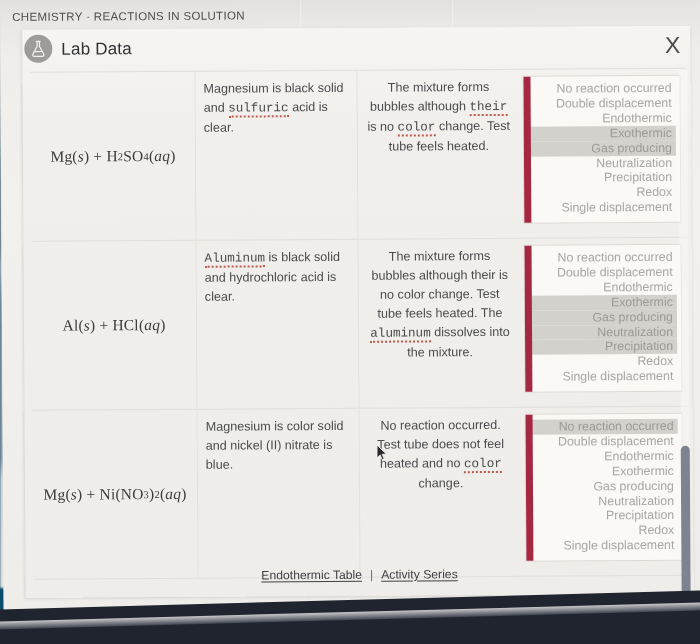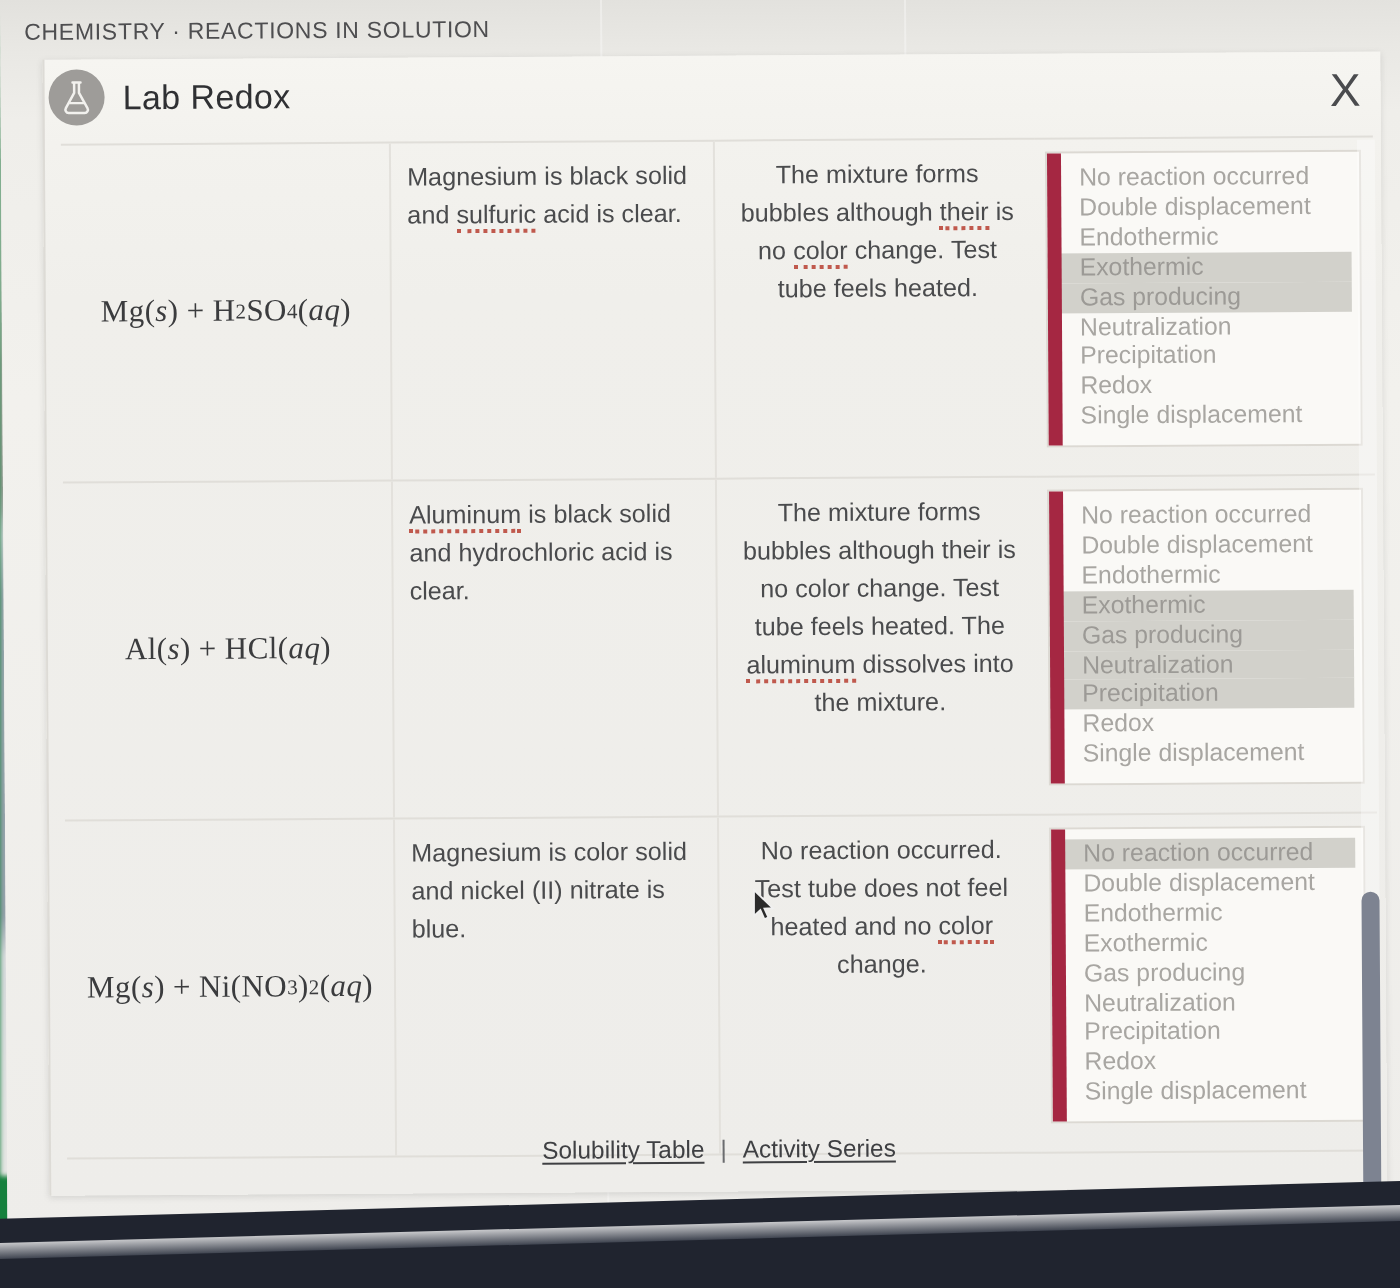--- a/index.html
+++ b/index.html
@@ -8,21 +8,21 @@
     overflow: hidden;
     font-family: "Liberation Sans", sans-serif;
     background: #c9cdd2;
   }
 
   
   #photo {
     position: absolute; inset: 0;
     width: 700px; height: 644px;
     overflow: hidden;
-    background: #15803d;
+    background: #0c4a6e;
   }
   
   #bg-scene {
     position: absolute; left: 0; top: 28px;
     width: 34px; height: 560px;
     background:
       linear-gradient(180deg,
         #d6d4d0 0px, #cfcdc9 120px,
         #b9b7b3 150px, #a9a7a3 215px,
         #cfd2d6 240px, #9fa8b2 270px,
@@ -136,40 +136,42 @@
   .eq-cell sub { font-size: 10.5px; }
 
   .obs {
     padding: 8px 6px 8px 8px;
     font-size: 12.6px; line-height: 19px;
     color: #4a4b4d;
   }
   .sp {
     border-bottom: 2px dotted #c0594d;
     padding-bottom: 0px;
+    font-family: Liberation Mono, monospace;
   }
 
   
   .sel-wrap { padding: 6px 6px 6px 5px; }
   .sel-box {
     position: relative;
     background: #faf9f6;
     border: 1px solid #dcd9d3;
     padding: 5px 4px 5px 0;
     min-height: 136px;
   }
   .sel-bar {
     position: absolute; left: 0; top: 0; bottom: 0;
     width: 7px; background: #a52742;
   }
   .sel-item {
     padding: 0 4px 0 16px;
     font-size: 12.4px; line-height: 14.9px;
     color: #a8a6a2; white-space: nowrap;
     cursor: pointer;
+    text-align: right;
   }
   .sel-item.selected { background: #d2d1cb; color: #9c9a96; }
 
   
   #footer-links {
     position: absolute; left: 0; right: 0; bottom: 14px;
     text-align: center;
     font-size: 12.2px; color: #4c4d50;
   }
   #footer-links a {
@@ -213,21 +215,21 @@
 
       <div id="modal">
 
         <div id="modal-header">
           <div id="flask-icon">
             <svg width="16" height="18" viewBox="0 0 16 18" aria-hidden="true">
               <path d="M6 1.5h4M6.8 1.5v5.2L2.6 14.3a1.6 1.6 0 0 0 1.4 2.4h8a1.6 1.6 0 0 0 1.4-2.4L9.2 6.7V1.5" fill="none" stroke="#f2f1ee" stroke-width="1.25" stroke-linecap="round" stroke-linejoin="round"></path>
               <path d="M4.3 11.8h7.4" fill="none" stroke="#f2f1ee" stroke-width="1.1"></path>
             </svg>
           </div>
-          <div id="modal-title">Lab Redox</div>
+          <div id="modal-title">Lab Data</div>
           <div id="close-x">X</div>
         </div>
 
         <table id="lab-table">
           <tbody>
               <tr>
                 <td class="c-eq">
                   <div class="eq-cell">Mg(<span class="it">s</span>) + H<sub>2</sub>SO<sub>4</sub>(<span class="it">aq</span>)</div>
                 </td>
                 <td class="c-obs1">
@@ -304,21 +306,21 @@
                       <div class="sel-item">Redox</div>
                       <div class="sel-item">Single displacement</div>
                     </div>
                   </div>
                 </td>
               </tr>
             </tbody>
         </table>
 
         <div id="footer-links">
-          <a>Solubility Table</a><span class="sep">|</span><a>Activity Series</a>
+          <a>Endothermic Table</a><span class="sep">|</span><a>Activity Series</a>
         </div>
 
         <div id="scrollbar-track">
           <div id="scrollbar-thumb" style="position:absolute;right:0;top:376px;"></div>
         </div>
       </div>
     </div>
   </div>
 
   <div id="cursor">

